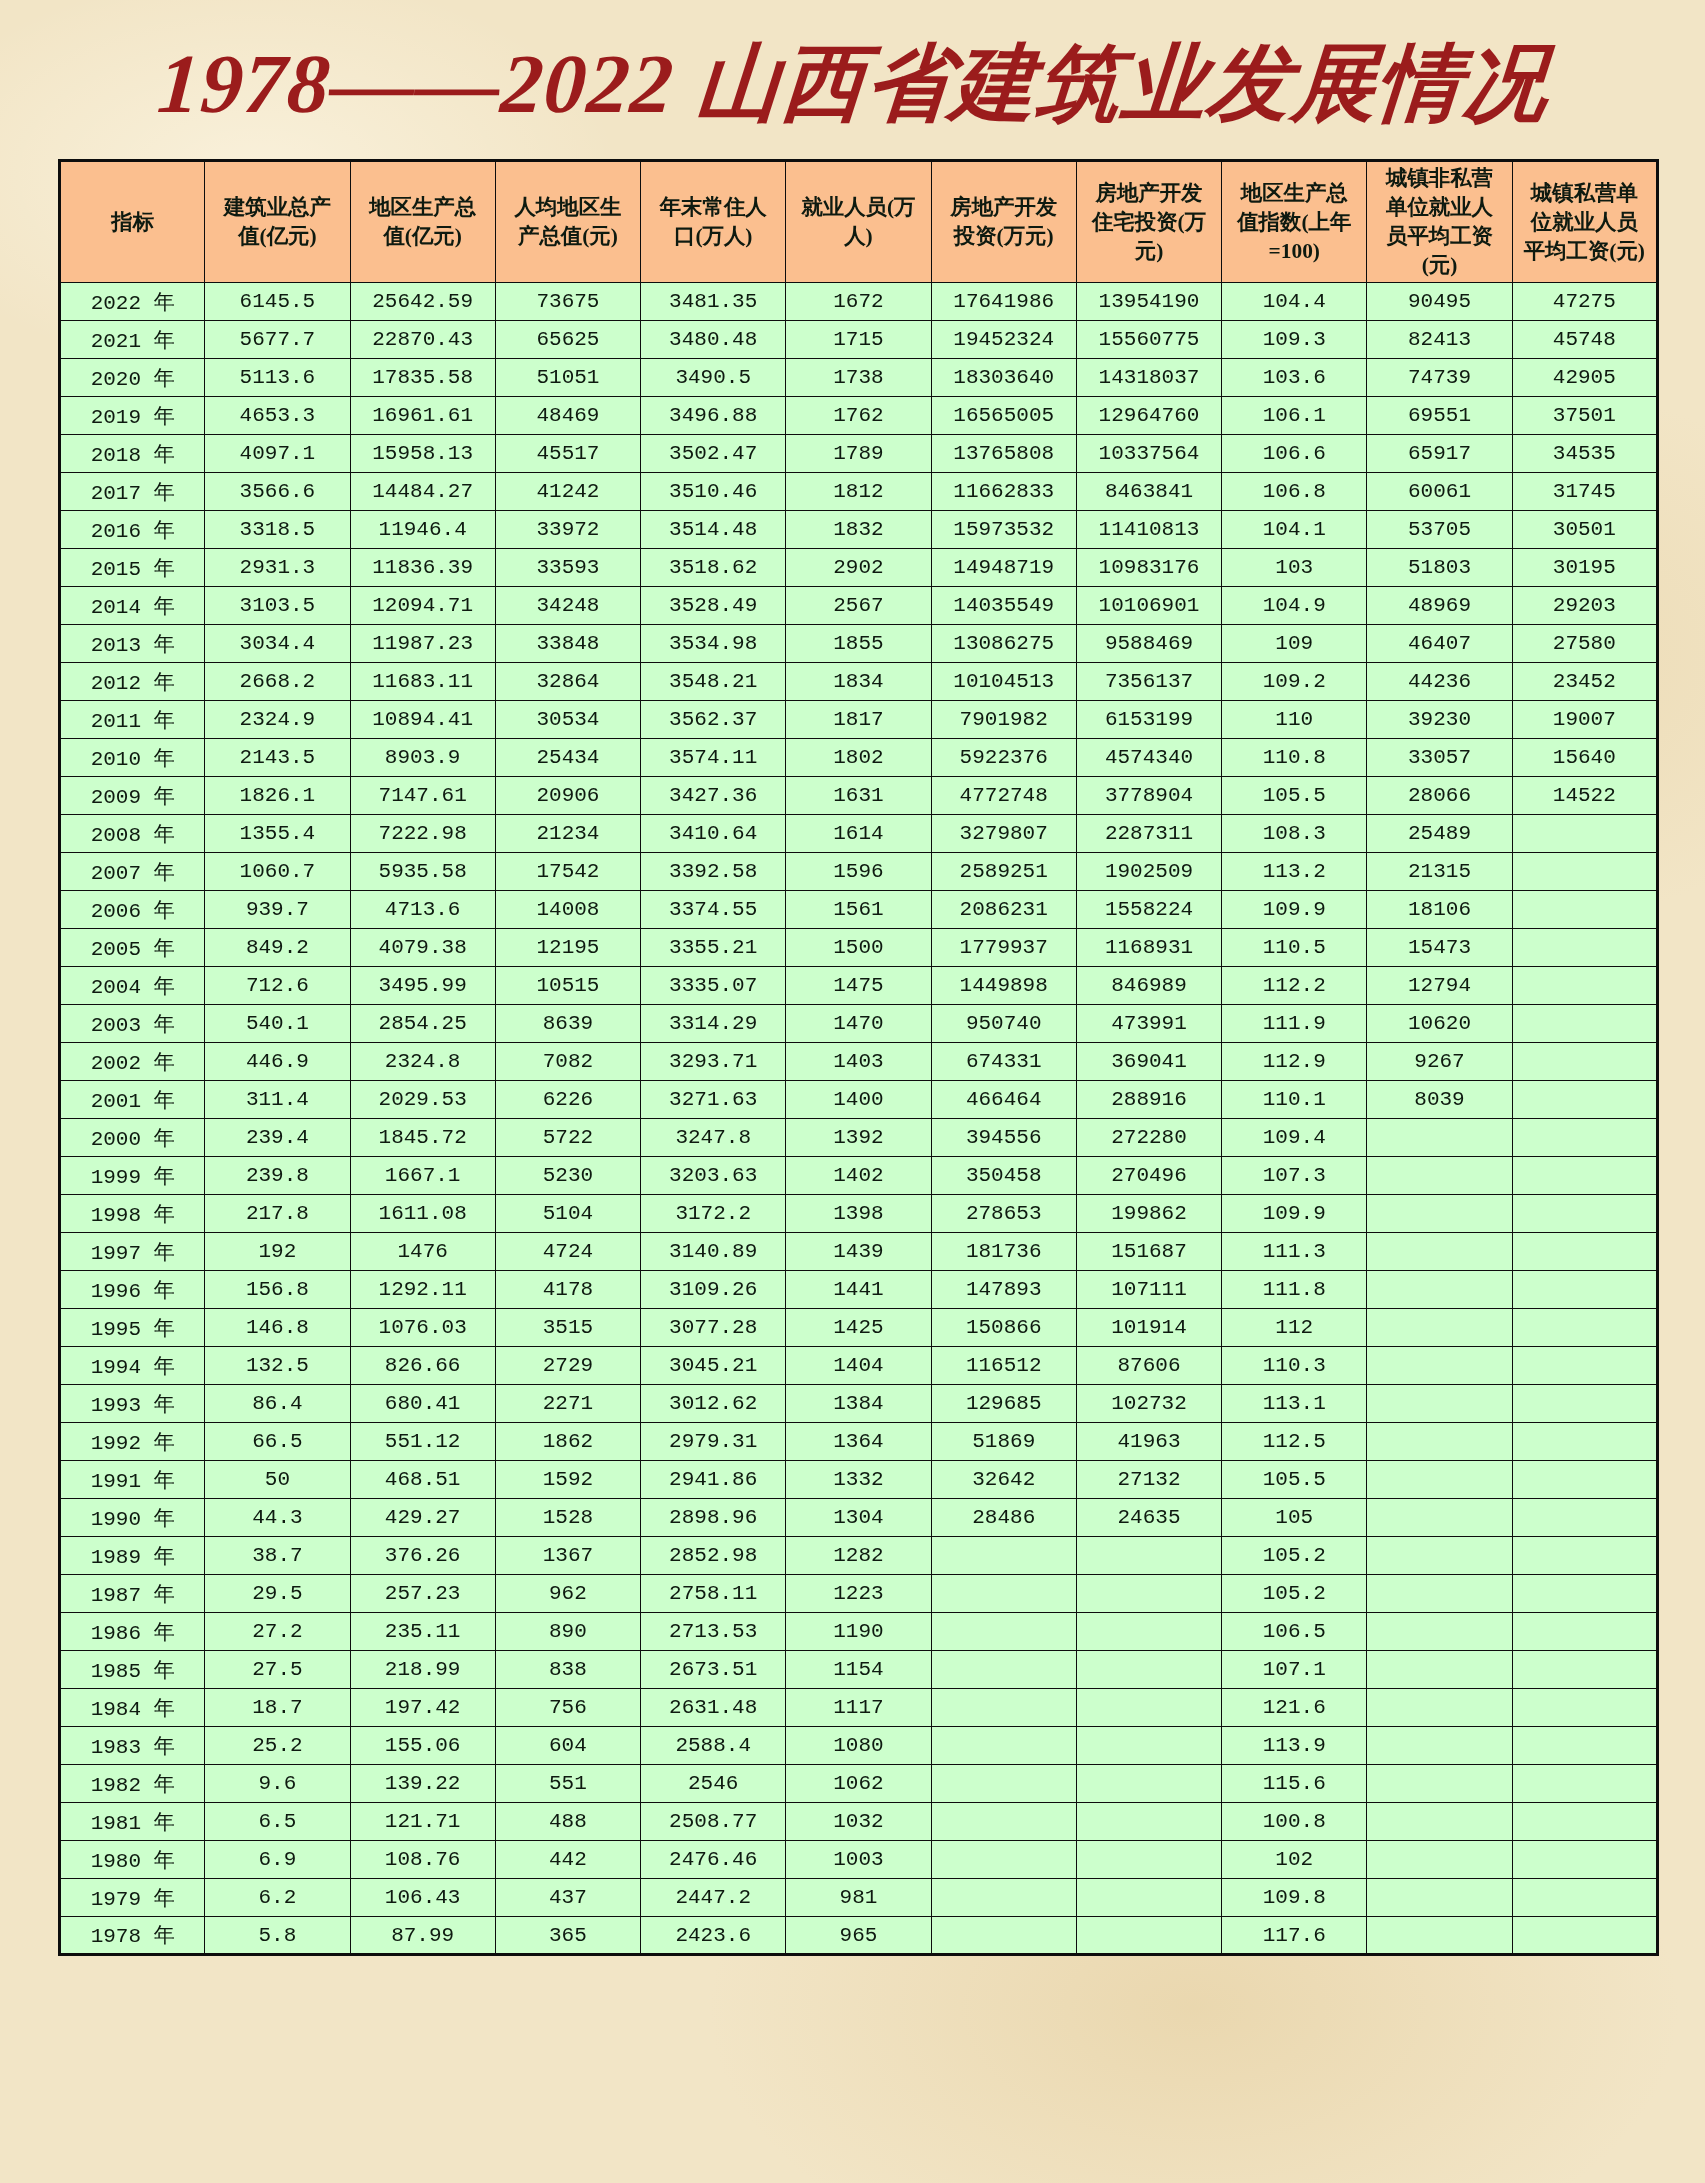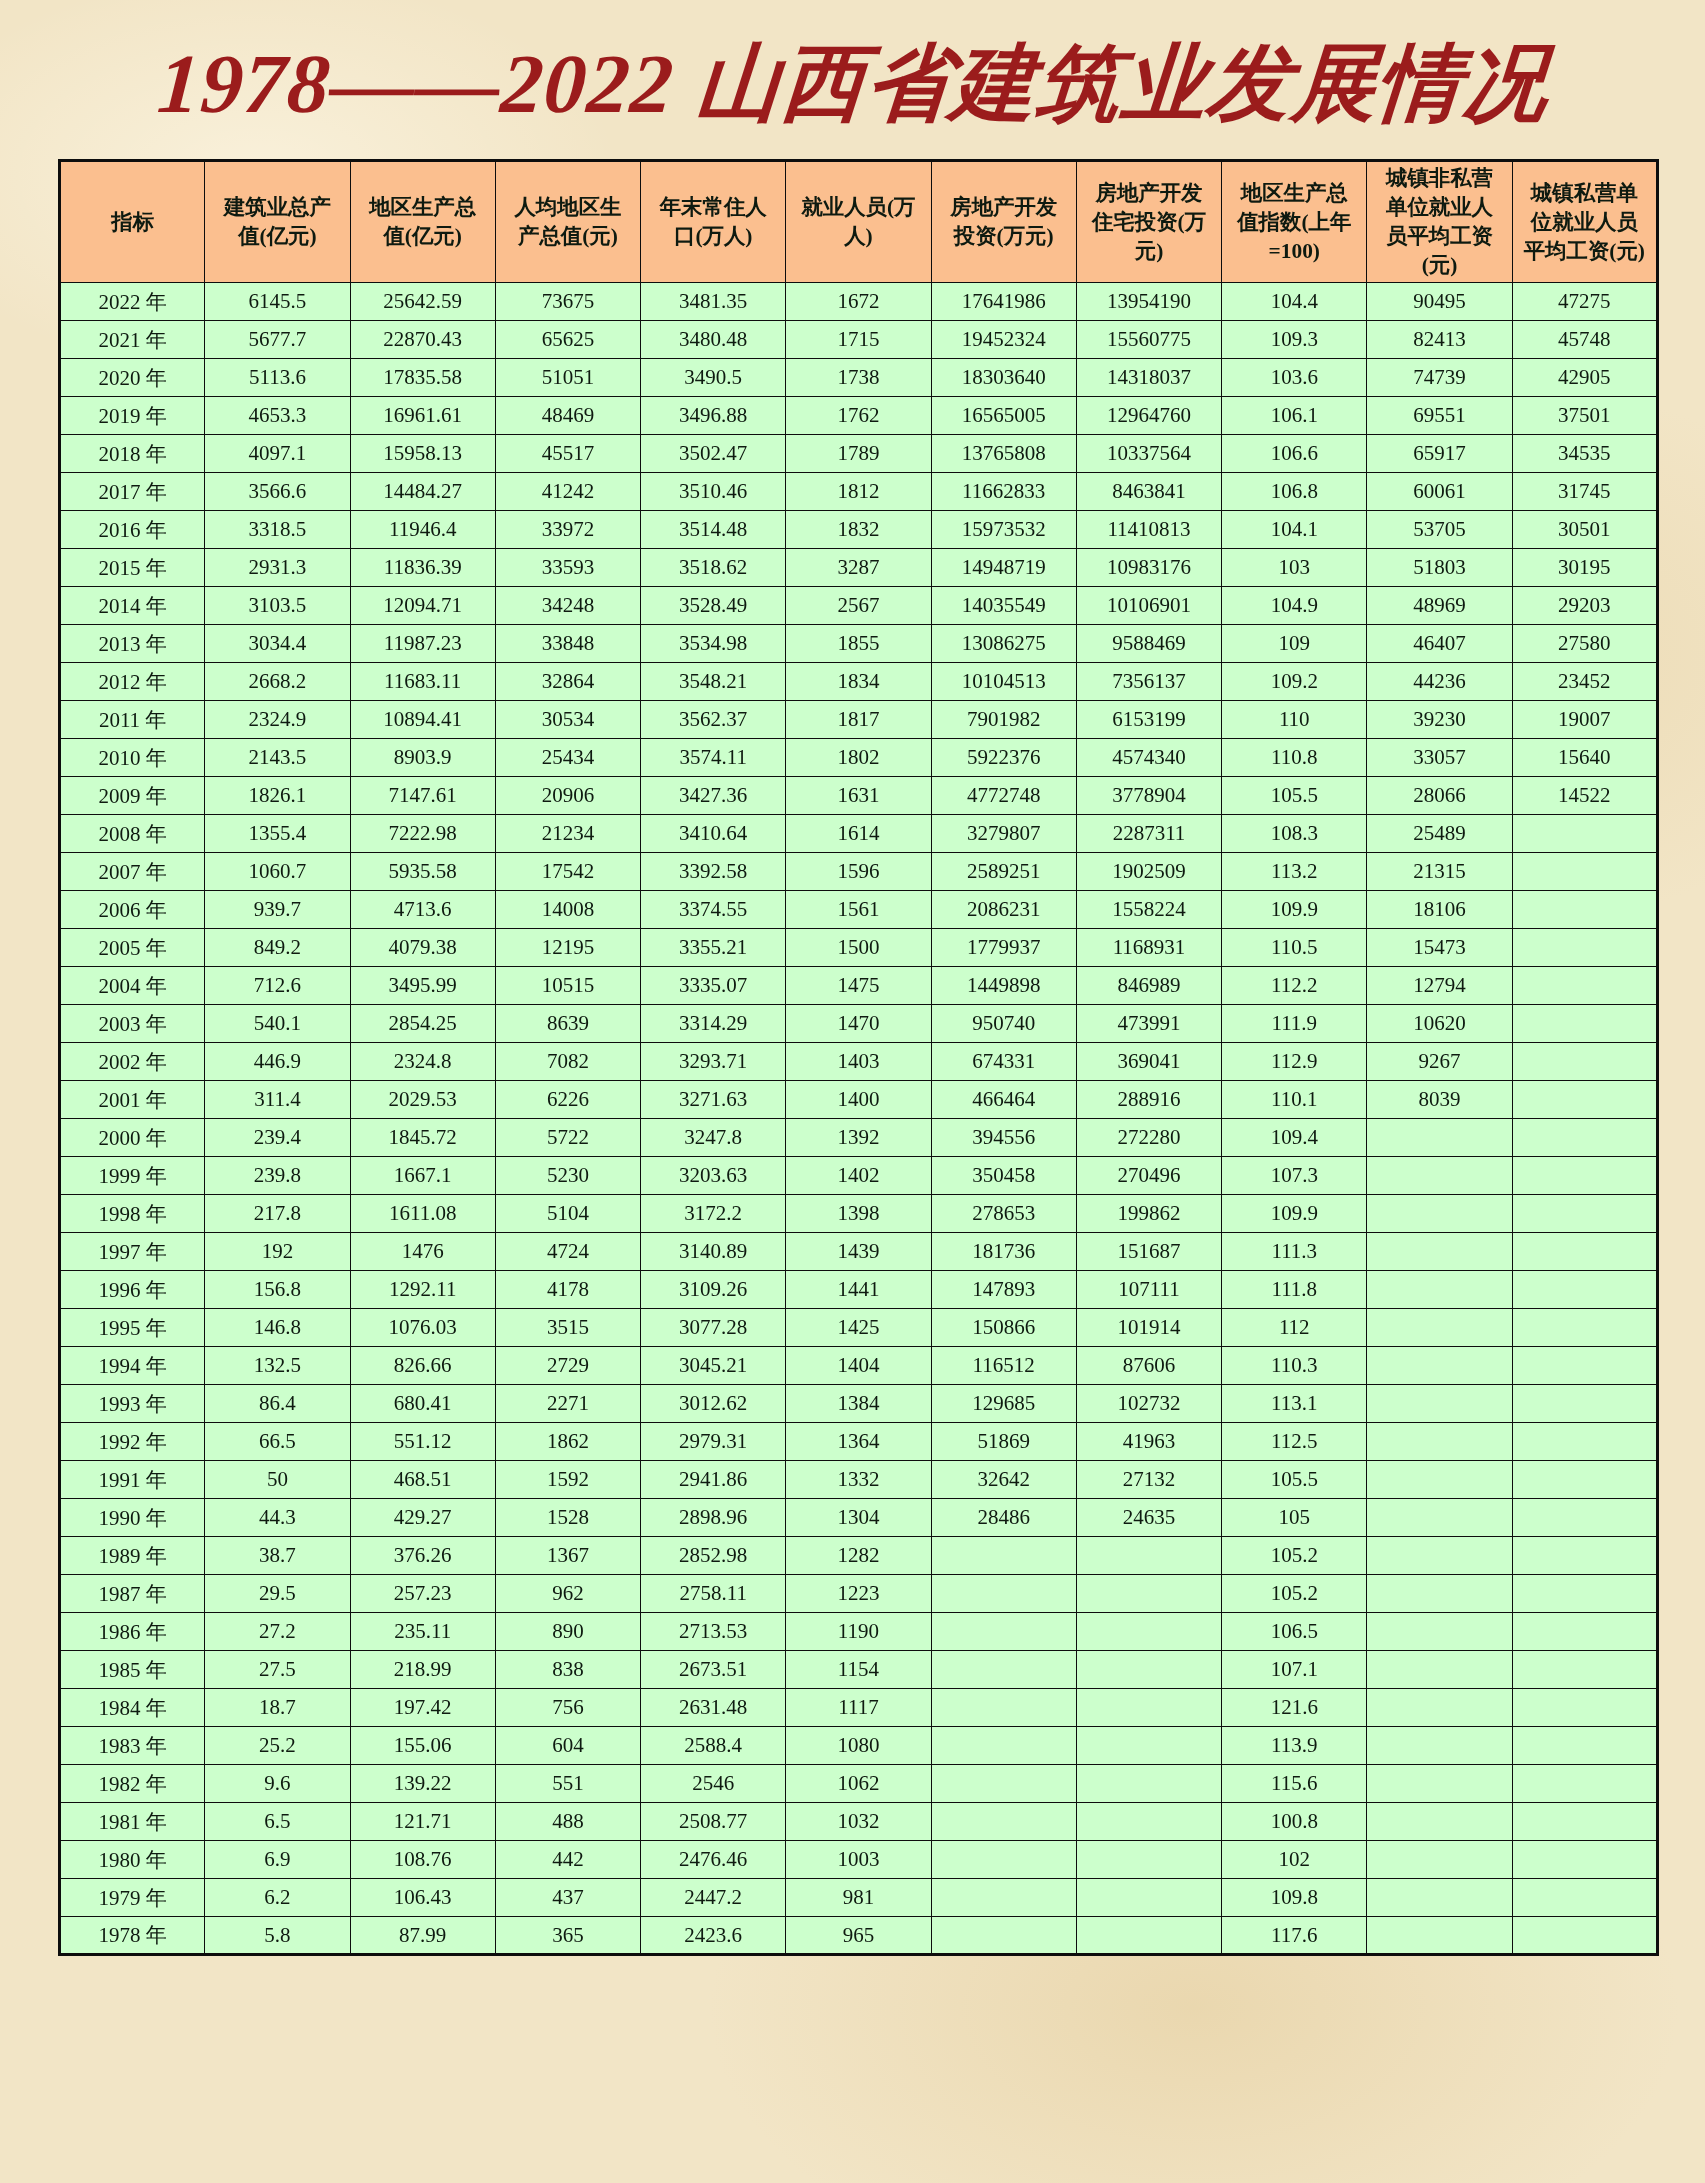--- a/index.html
+++ b/index.html
@@ -47,21 +47,21 @@
     color: #0e1a10;
   }
   .stat-table thead tr { height: 113px; }
   .stat-table thead th {
     background: var(--header-bg, #fbbf8f);
     font-size: 21.4px;
     font-weight: bold;
     line-height: 1.35;
     padding: 2.3px 10.4px;
   }
-  .stat-table tbody tr { height: 38px; }
+  .stat-table tbody tr { height: 38px; font-family: Liberation Mono, monospace; }
   .stat-table tbody td {
     background: var(--row-bg, #ccffcc);
     font-size: 21px;
     font-weight: 500;
     padding: 0 2.3px;
     white-space: nowrap;
   }
 </style>
 </head>
 <body style="background-color: rgb(242, 229, 198);">
@@ -176,21 +176,21 @@
           <td>104.1</td>
           <td>53705</td>
           <td>30501</td>
         </tr>
         <tr>
           <td>2015 年</td>
           <td>2931.3</td>
           <td>11836.39</td>
           <td>33593</td>
           <td>3518.62</td>
-          <td>3287</td>
+          <td>2902</td>
           <td>14948719</td>
           <td>10983176</td>
           <td>103</td>
           <td>51803</td>
           <td>30195</td>
         </tr>
         <tr>
           <td>2014 年</td>
           <td>3103.5</td>
           <td>12094.71</td>

